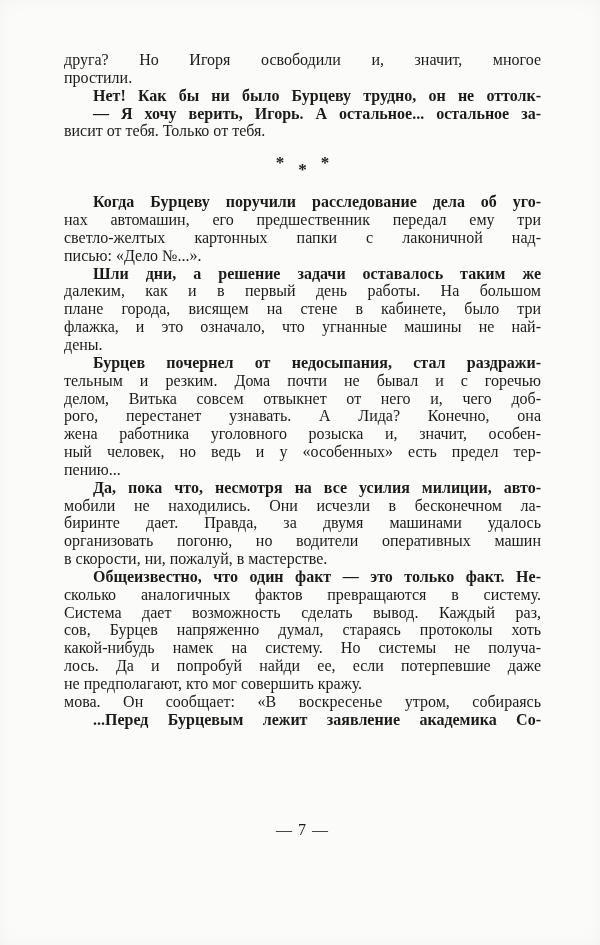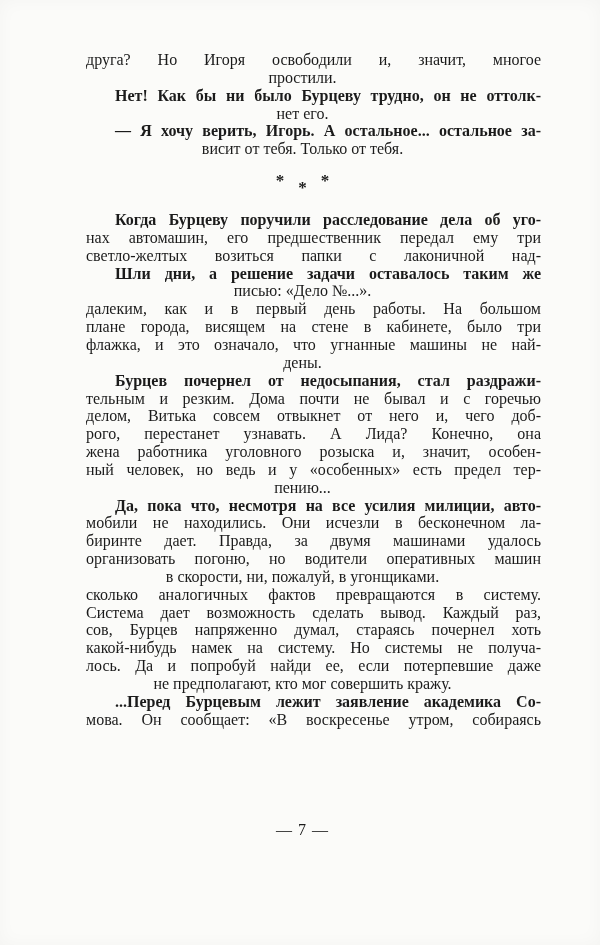--- a/index.html
+++ b/index.html
@@ -20,26 +20,25 @@
   .text-area {
     position: absolute;
     left: 64px;
     top: 51px;
     width: 477px;
   }
   .line {
     font-size: 16px;
     line-height: 17.85px;
     white-space: normal;
-    text-align: center;
+    text-align: left;
   }
   .line.just {
     text-align: justify;
     text-align-last: justify;
-    margin-left: 22px;
   }
   .line.indent {
     text-indent: 29px;
     font-weight: bold;
   }
   .separator {
     height: 27px;
     margin: 13px 0 13px 0;
     text-align: center;
   }
@@ -63,48 +62,48 @@
   }
 </style>
 </head>
 <body>
 
 <div class="page" style="--paper: #fbfbf9; --ink: #1b1b1b;">
   <div class="text-area" id="text-area">
       <div class="line just">друга? Но Игоря освободили и, значит, многое</div>
       <div class="line">простили.</div>
       <div class="line indent just">Нет! Как бы ни было Бурцеву трудно, он не оттолк-</div>
-      <div class="line">нет его.</div>
       <div class="line indent just">— Я хочу верить, Игорь. А остальное... остальное за-</div>
       <div class="line">висит от тебя. Только от тебя.</div>
       <div class="separator"><span class="ast">*</span><span class="ast mid">*</span><span class="ast">*</span></div>
       <div class="line indent just">Когда Бурцеву поручили расследование дела об уго-</div>
       <div class="line just">нах автомашин, его предшественник передал ему три</div>
-      <div class="line just">светло-желтых возиться папки с лаконичной над-</div>
+      <div class="line just">светло-желтых картонных папки с лаконичной над-</div>
+      <div class="line">писью: «Дело №...».</div>
       <div class="line indent just">Шли дни, а решение задачи оставалось таким же</div>
-      <div class="line">писью: «Дело №...».</div>
       <div class="line just">далеким, как и в первый день работы. На большом</div>
       <div class="line just">плане города, висящем на стене в кабинете, было три</div>
       <div class="line just">флажка, и это означало, что угнанные машины не най-</div>
       <div class="line">дены.</div>
       <div class="line indent just">Бурцев почернел от недосыпания, стал раздражи-</div>
       <div class="line just">тельным и резким. Дома почти не бывал и с горечью</div>
       <div class="line just">делом, Витька совсем отвыкнет от него и, чего доб-</div>
       <div class="line just">рого, перестанет узнавать. А Лида? Конечно, она</div>
       <div class="line just">жена работника уголовного розыска и, значит, особен-</div>
       <div class="line just">ный человек, но ведь и у «особенных» есть предел тер-</div>
       <div class="line">пению...</div>
       <div class="line indent just">Да, пока что, несмотря на все усилия милиции, авто-</div>
       <div class="line just">мобили не находились. Они исчезли в бесконечном ла-</div>
       <div class="line just">биринте дает. Правда, за двумя машинами удалось</div>
       <div class="line just">организовать погоню, но водители оперативных машин</div>
-      <div class="line">в скорости, ни, пожалуй, в угонщиками.</div>
+      <div class="line">в скорости, ни, пожалуй, в мастерстве.</div>
+      <div class="line indent just">Общеизвестно, что один факт — это только факт. Не-</div>
       <div class="line just">сколько аналогичных фактов превращаются в систему.</div>
       <div class="line just">Система дает возможность сделать вывод. Каждый раз,</div>
-      <div class="line just">сов, Бурцев напряженно думал, стараясь почернел хоть</div>
+      <div class="line just">сов, Бурцев напряженно думал, стараясь протоколы хоть</div>
       <div class="line just">какой-нибудь намек на систему. Но системы не получа-</div>
       <div class="line just">лось. Да и попробуй найди ее, если потерпевшие даже</div>
       <div class="line">не предполагают, кто мог совершить кражу.</div>
+      <div class="line just">мова. Он сообщает: «В воскресенье утром, собираясь</div>
       <div class="line indent just">...Перед Бурцевым лежит заявление академика Со-</div>
-      <div class="line just">мова. Он сообщает: «В воскресенье утром, собираясь</div>
     </div>
   <div class="page-number">— 7 —</div>
 </div>
 
 </body></html>

